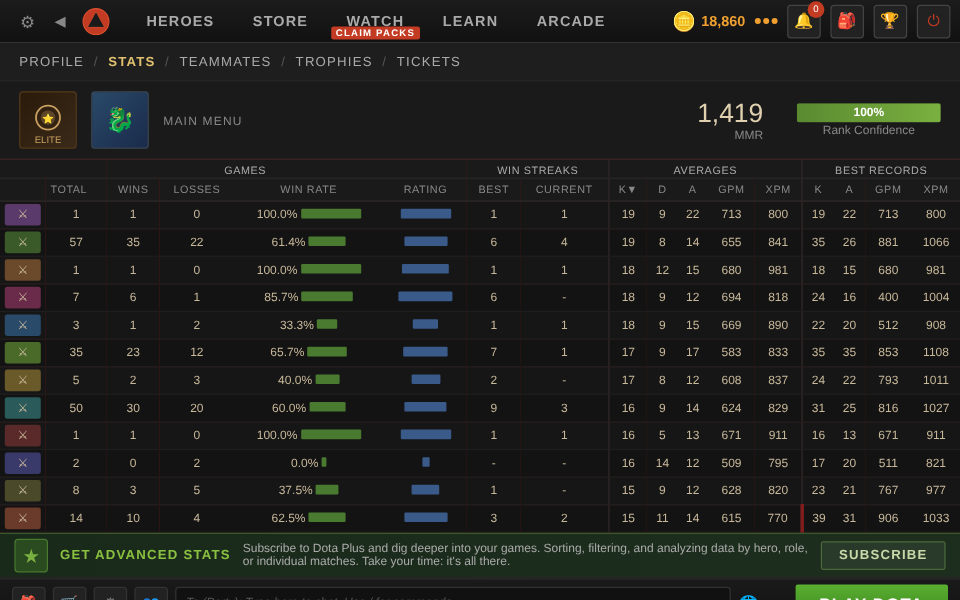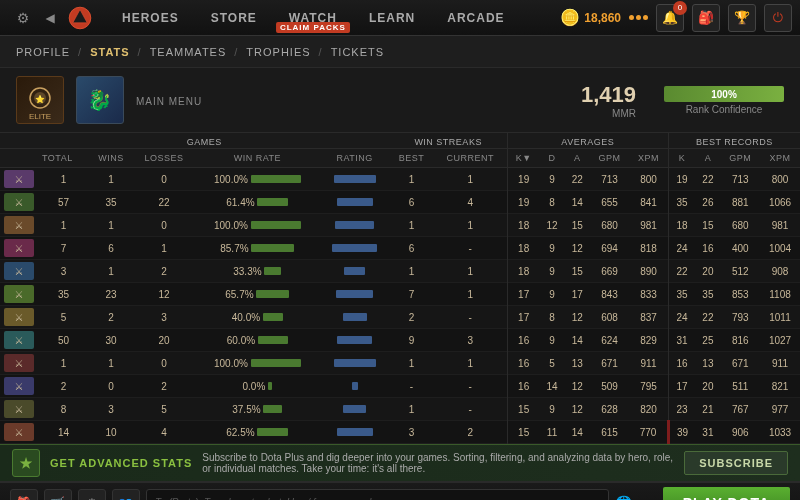--- a/index.html
+++ b/index.html
@@ -197,21 +197,21 @@
       text-transform: uppercase;
       margin-top: 2px;
     }
     .profile-mmr {
       margin-left: auto;
       text-align: right;
     }
     .mmr-value {
       font-size: 22px;
       color: #e0d0b0;
-      font-weight: bold;
+      font-weight: normal;
       margin-left: 20px;
     }
     .mmr-label {
       font-size: 10px;
       color: #888;
       text-transform: uppercase;
     }
     .rank-confidence {
       margin-left: 16px;
       width: 120px;
@@ -690,21 +690,21 @@
       <span class="win-rate-bar" style="width:33px;"></span>
     </td>
     <td>
       <span class="rating-bar" style="width:37px;display:inline-block;"></span>
     </td>
     <td>7</td>
     <td>1</td>
     <td style="border-left:1px solid #2a2a2a;">17</td>
     <td>9</td>
     <td>17</td>
-    <td>843</td>
+    <td>583</td>
     <td>833</td>
     <td style="border-left:1px solid #2a2a2a;">35</td>
     <td>35</td>
     <td>853</td>
     <td>1108</td>
   </tr>
         <tr>
     <td class="hero-cell">
       <div style="width:30px;height:18px;border-radius:2px;background:#6a5a2a;display:flex;align-items:center;justify-content:center;font-size:10px;">⚔</div>
     </td>

